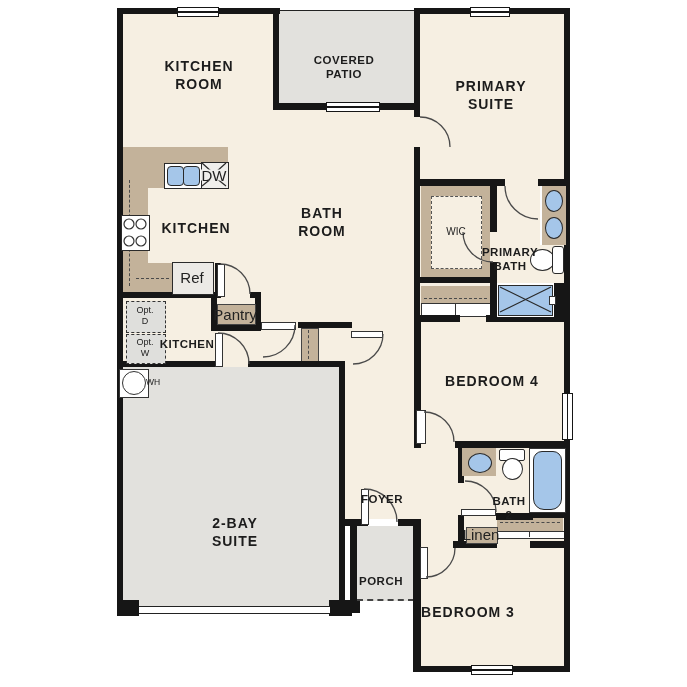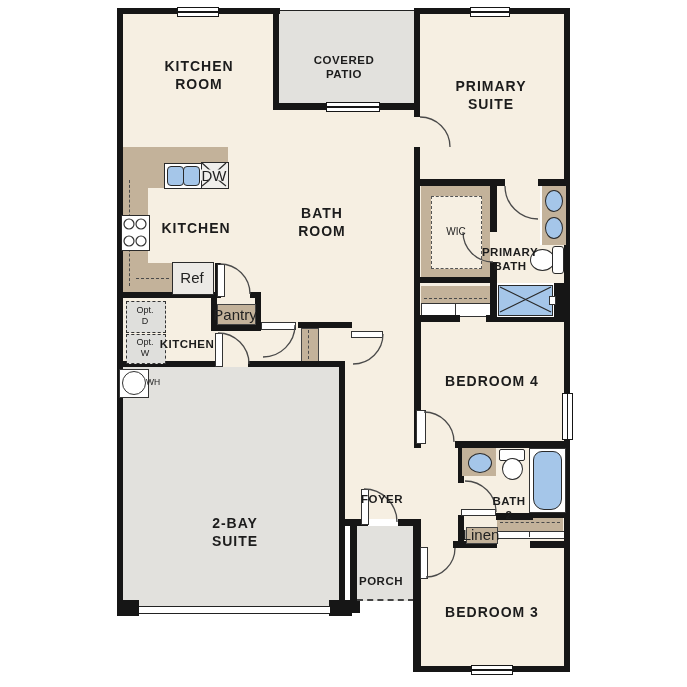--- a/index.html
+++ b/index.html
@@ -227,21 +227,21 @@
   <div class="lbl med" style="left:382px;top:487px;">
     <span>FOYER</span>
   </div>
   <div class="lbl med" style="left:509px;top:496px;">
     <span>BATH</span>
       <span>2</span>
   </div>
   <div class="lbl med" style="left:381px;top:569px;">
     <span>PORCH</span>
   </div>
-  <div class="lbl room" style="left:492px;top:612px;">
+  <div class="lbl room" style="left:468px;top:612px;">
     <span>BEDROOM 3</span>
   </div>
 
   <div class="lbl small" style="left:235px;top:314px;">
     <span>Pantry</span>
   </div>
   <div class="lbl small" style="left:192px;top:277px;">
     <span>Ref</span>
   </div>
   <div class="lbl small" style="left:214px;top:175px;background:#f0efec;padding:0 1px;">

